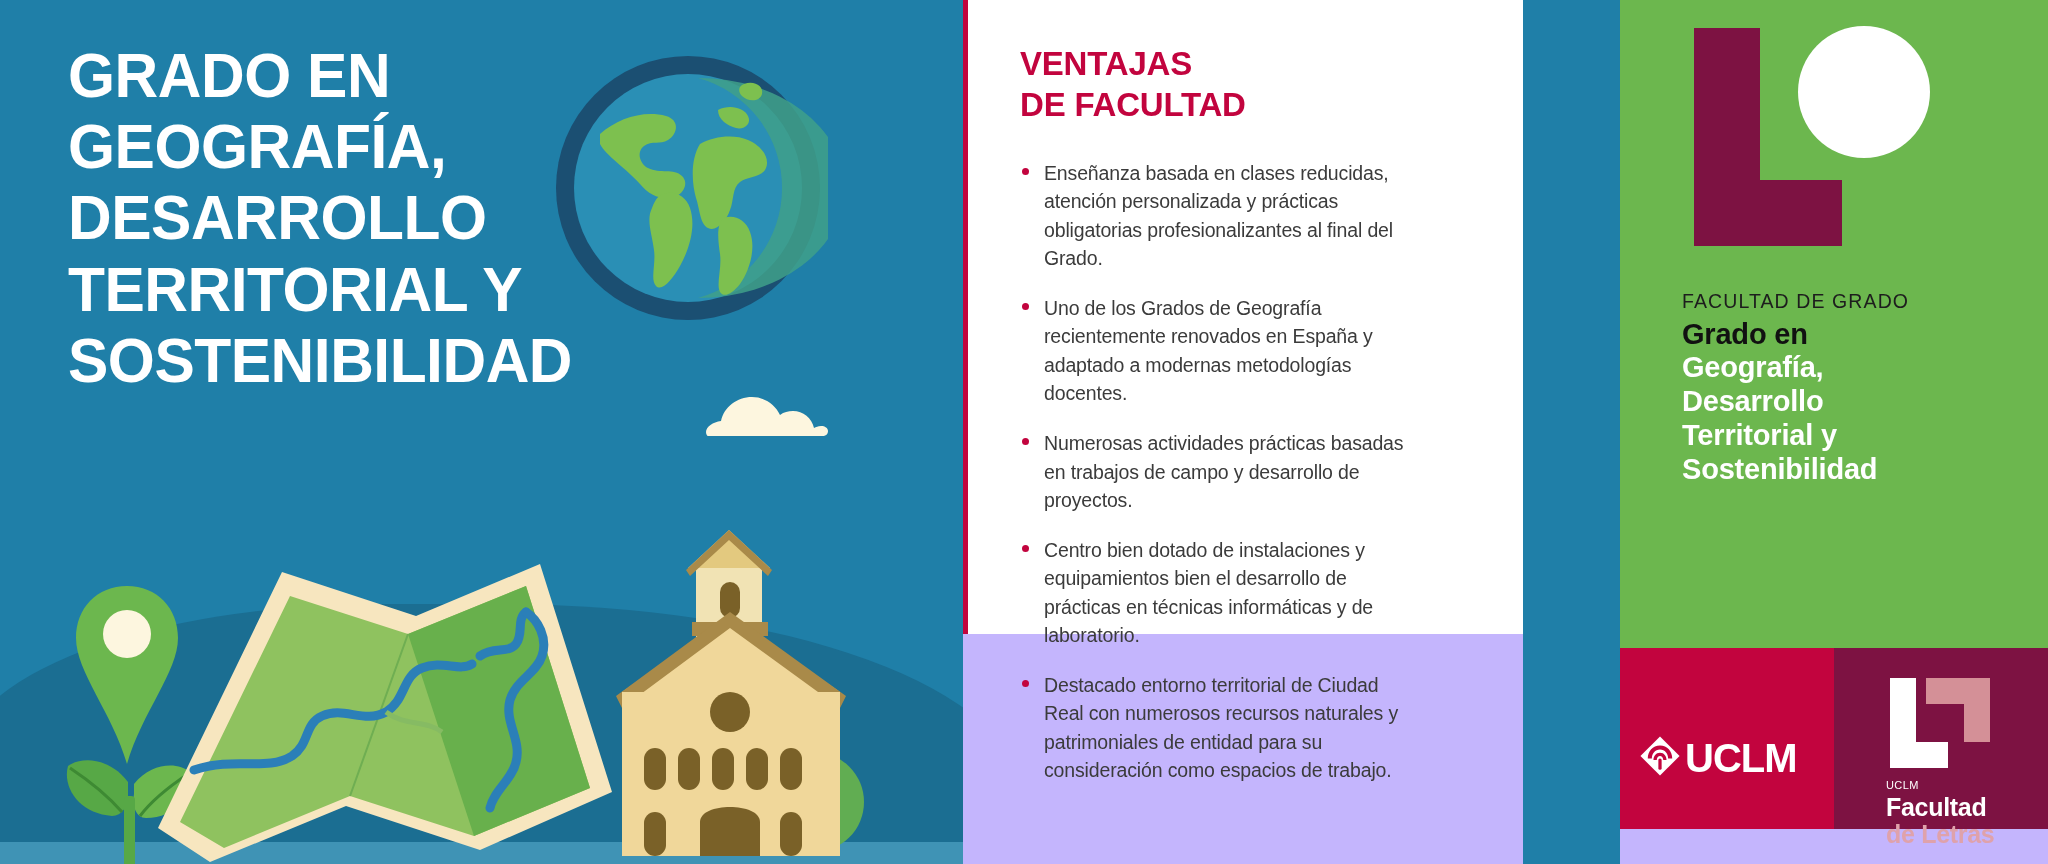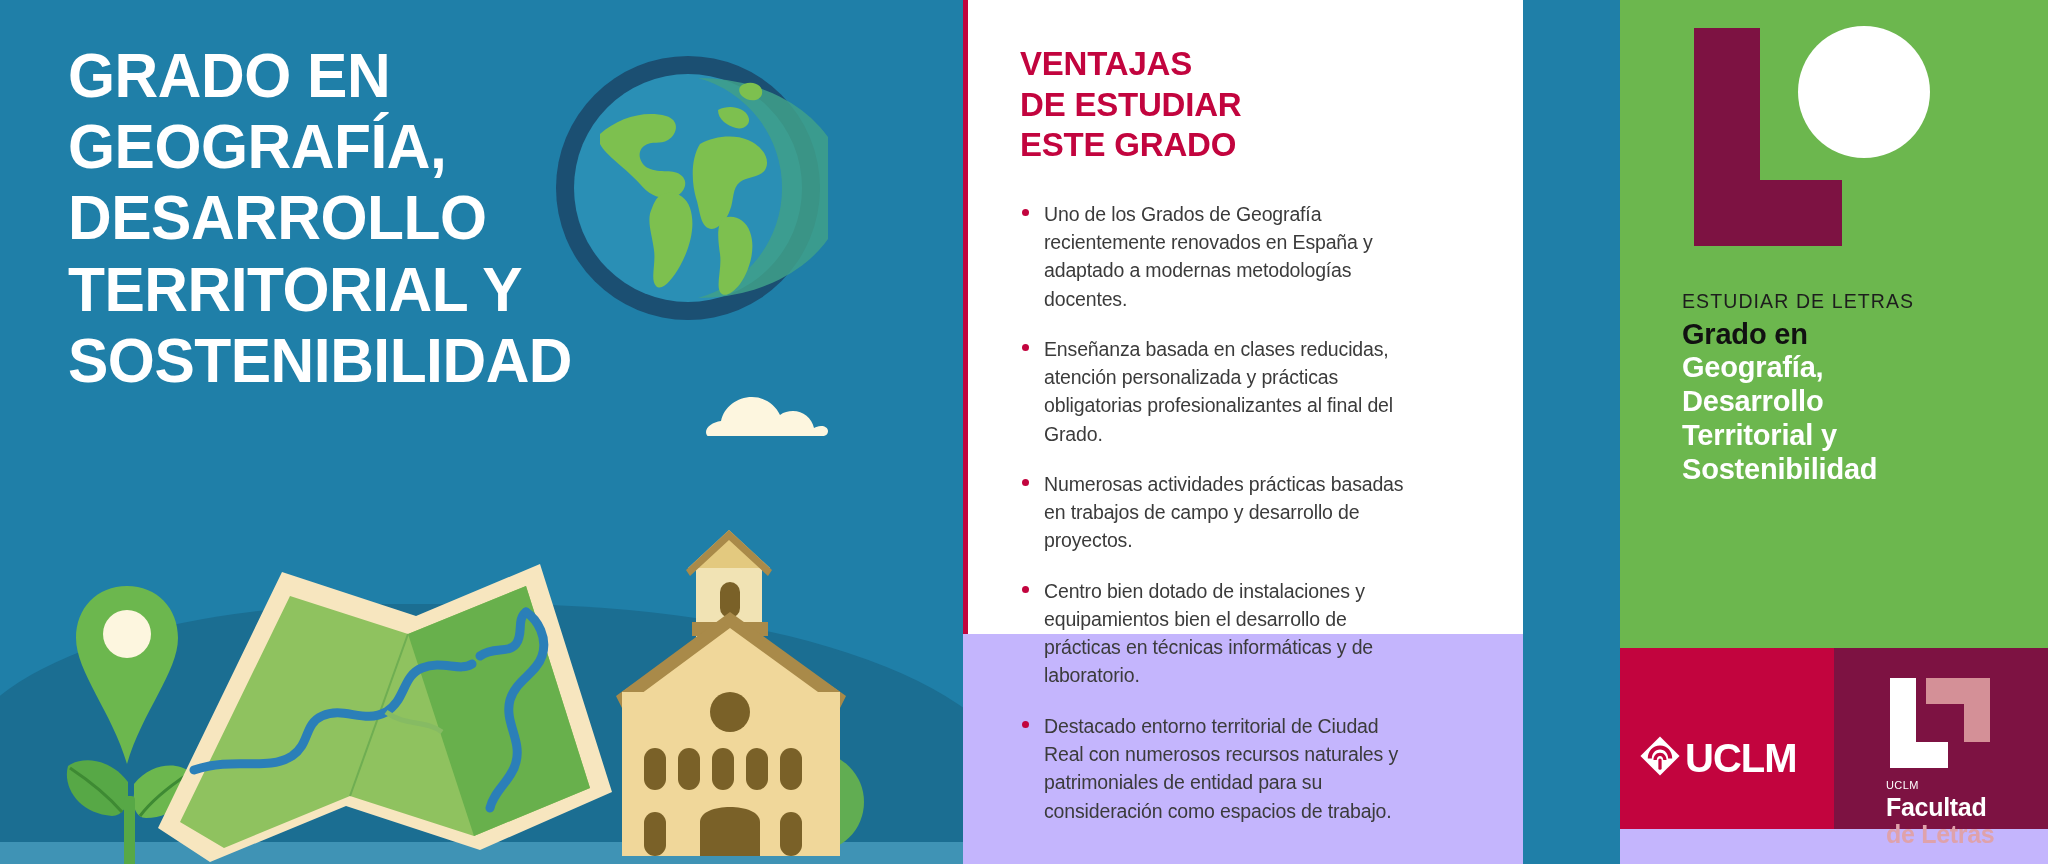--- a/index.html
+++ b/index.html
@@ -324,31 +324,30 @@
       <div class="line">GEOGRAFÍA,</div>
       <div class="line">DESARROLLO</div>
       <div class="line">TERRITORIAL Y</div>
       <div class="line">SOSTENIBILIDAD</div>
     </div>
   </div>
 
   <div class="panel-center">
     <div class="adv-heading">
       <div>VENTAJAS</div>
-      <div>DE ESTUDIAR</div>
-      <div>ESTE GRADO</div>
+      <div>DE FACULTAD</div>
     </div>
     <ul class="adv-list">
       <li>
         <span class="dot"></span>
-        <span>Uno de los Grados de Geografía recientemente renovados en España y adaptado a modernas metodologías docentes.</span>
+        <span>Enseñanza basada en clases reducidas, atención personalizada y prácticas obligatorias profesionalizantes al final del Grado.</span>
       </li>
       <li>
         <span class="dot"></span>
-        <span>Enseñanza basada en clases reducidas, atención personalizada y prácticas obligatorias profesionalizantes al final del Grado.</span>
+        <span>Uno de los Grados de Geografía recientemente renovados en España y adaptado a modernas metodologías docentes.</span>
       </li>
       <li>
         <span class="dot"></span>
         <span>Numerosas actividades prácticas basadas en trabajos de campo y desarrollo de proyectos.</span>
       </li>
       <li>
         <span class="dot"></span>
         <span>Centro bien dotado de instalaciones y equipamientos bien el desarrollo de prácticas en técnicas informáticas y de laboratorio.</span>
       </li>
       <li>
@@ -363,21 +362,21 @@
   <div class="panel-right">
 
     <div class="right-green">
       <div class="fl-logo">
         <svg viewBox="0 0 260 250" width="260" height="250">
           <path d="M12 8 L78 8 L78 160 L160 160 L160 226 L12 226 Z" fill="#7d1242"></path>
           <circle cx="182" cy="72" r="66" fill="#ffffff"></circle>
         </svg>
       </div>
       <div class="right-text">
-        <div class="fac-label">ESTUDIAR DE LETRAS</div>
+        <div class="fac-label">FACULTAD DE GRADO</div>
         <div class="deg-pre">Grado en</div>
         <div class="deg-main">Geografía,</div>
         <div class="deg-main">Desarrollo</div>
         <div class="deg-main">Territorial y</div>
         <div class="deg-main">Sostenibilidad</div>
       </div>
     </div>
 
     <div class="right-reds">
 

